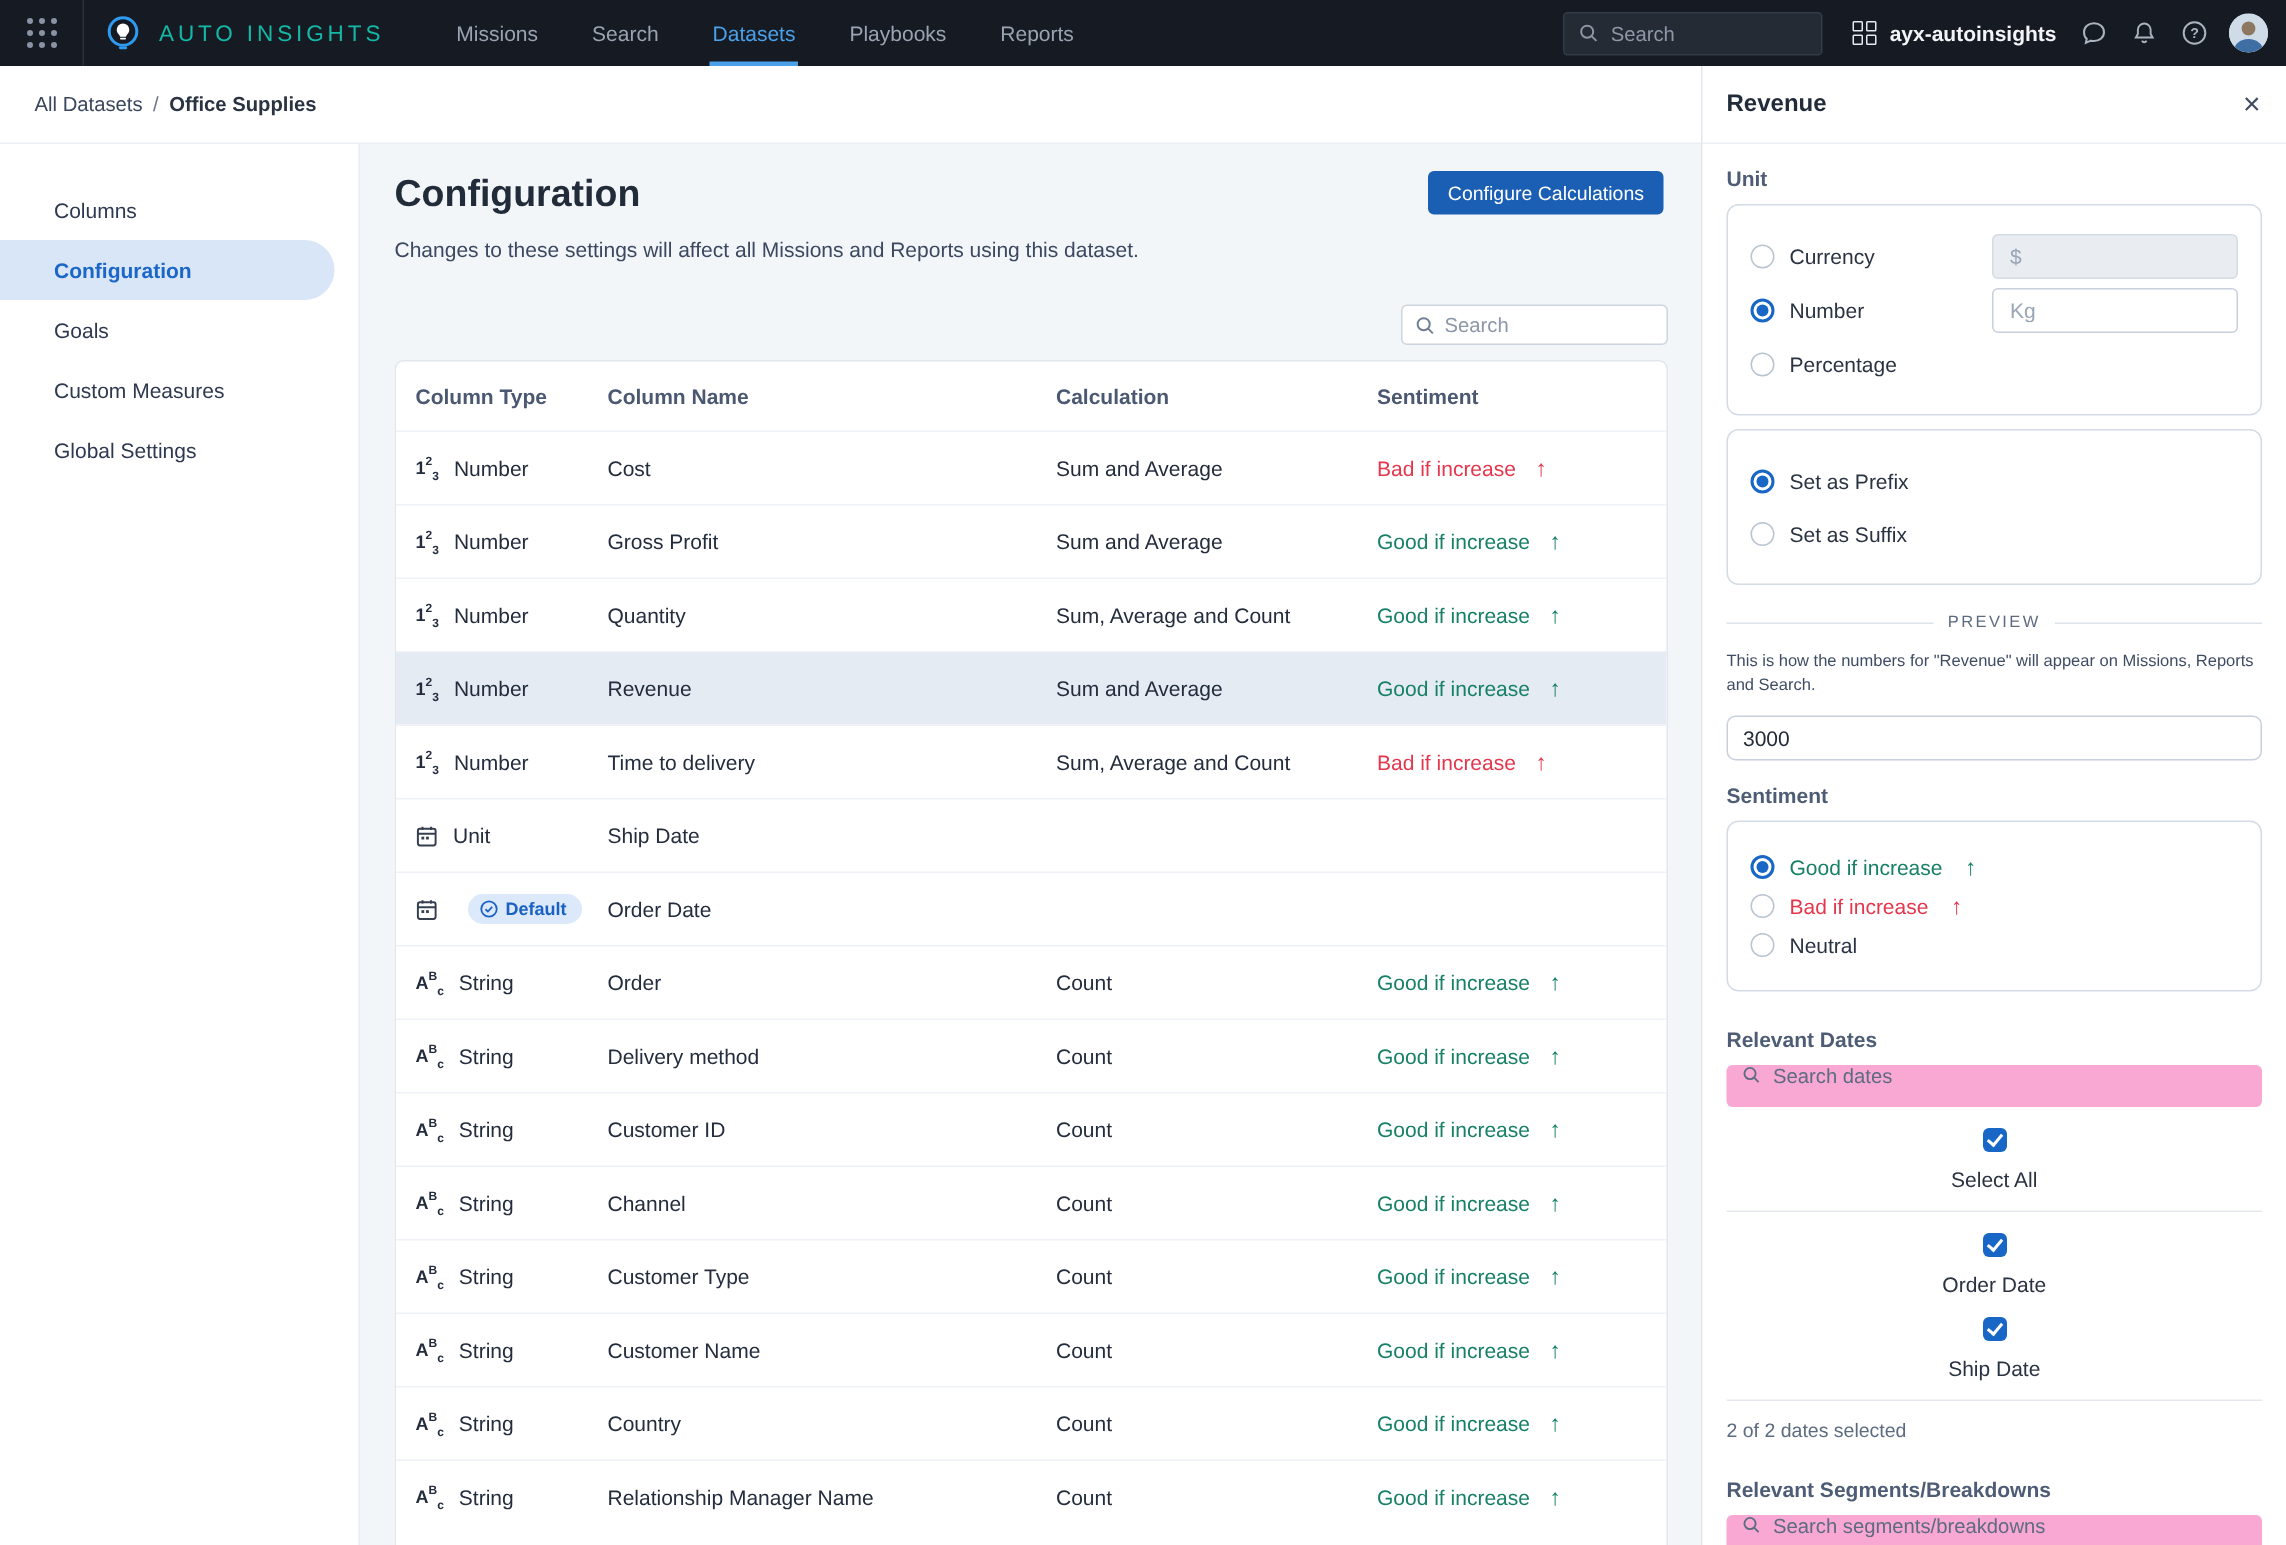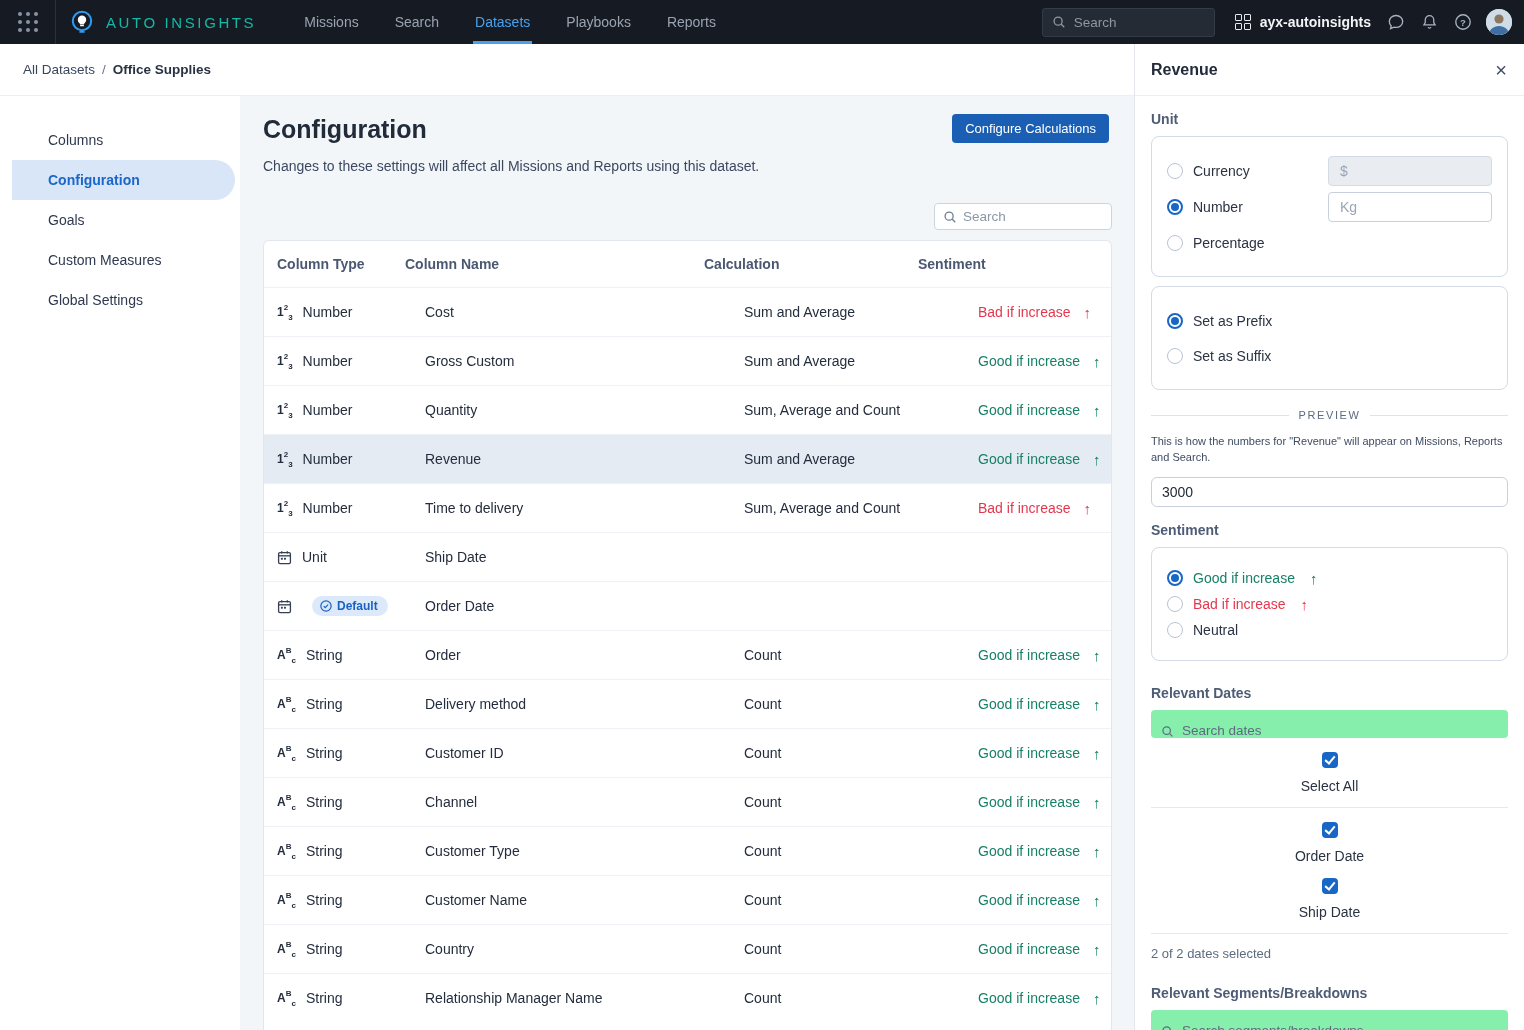--- a/index.html
+++ b/index.html
@@ -27,37 +27,37 @@
   .tb-icon { margin-left:16px; color:#aab3c0; display:flex; align-items:center; cursor:pointer; }
   .avatar { width:26px; height:26px; border-radius:50%; margin-left:14px; overflow:hidden; background:#c9d8e4; cursor:pointer; }
 
   
   .crumbbar { position:absolute; top:44px; left:0; width:1134px; height:52px; background:#fff; border-bottom:1px solid #eceff3; display:flex; align-items:center; padding-left:23px; }
   .crumbbar .parent { font-size:13.5px; color:#3a465c; cursor:pointer; }
   .crumbbar .sep { margin:0 7px; color:#6b7689; font-size:13.5px; }
   .crumbbar .current { font-size:13.5px; color:#2a3342; font-weight:700; }
 
   
-  .sidebar { position:absolute; top:96px; left:12px; width:240px; height:934px; background:#fff; border-right:1px solid #e8ebf0; padding-top:24px; }
+  .sidebar { position:absolute; top:96px; left:0; width:240px; height:934px; background:#fff; border-right:1px solid #e8ebf0; padding-top:24px; }
   .side-item { height:40px; display:flex; align-items:center; padding-left:36px; font-size:14px; color:#2e3950; cursor:pointer; width:223px; }
   .side-item.active { background:#d8e6f7; color:#1b66c9; font-weight:700; border-radius:0 20px 20px 0; }
 
   .main { position:absolute; top:96px; left:240px; width:894px; height:934px; background:#f3f6f9; }
   .page-title { position:absolute; top:19px; left:23px; font-size:25px; font-weight:700; color:#222b39; }
   .page-sub { position:absolute; top:62px; left:23px; font-size:14px; color:#3c4860; }
   .cfg-btn { position:absolute; top:18px; right:25px; height:29px; background:#1a5fb4; border:none; border-radius:4px; color:#fff; font-size:13px; padding:0 13px; font-family:"Liberation Sans",sans-serif; cursor:pointer; }
   .main-search { position:absolute; top:107px; right:22px; width:178px; height:27px; background:#fff; border:1px solid #ccd4de; border-radius:4px; display:flex; align-items:center; padding:0 8px; color:#707e92; }
   .main-search input { border:none; outline:none; font-size:13.5px; margin-left:6px; width:130px; color:#2a3342; font-family:"Liberation Sans",sans-serif; }
   .main-search input::placeholder { color:#8b97a8; }
 
   
   .table-wrap { position:absolute; top:144px; left:23px; right:22px; bottom:0; background:#fff; border:1px solid #e2e7ee; border-bottom:none; border-radius:6px 6px 0 0; overflow:hidden; }
   .trow { display:grid; grid-template-columns:128px 299px 214px 1fr; padding-left:13px; align-items:center; }
   .thead { height:46px; font-size:14px; color:#4b5872; font-weight:700; }
-  .tr { height:49px; border-top:1px solid #eef1f5; font-size:14px; color:#242d3d;gap:20px; }
+  .tr { height:49px; border-top:1px solid #eef1f5; font-size:14px; color:#242d3d; }
   .tr.selected { background:#e4ebf3; }
   .cell-type { display:flex; align-items:center; gap:10px; }
   .glyph-icon { font-weight:700; font-size:12px; color:#242d3d; letter-spacing:0; white-space:nowrap; }
   .glyph-icon sup { font-size:8px; vertical-align:6px; }
   .glyph-icon sub { font-size:8px; vertical-align:-4px; }
   .cal-icon { display:flex; color:#353f50; }
   .default-badge { display:inline-flex; align-items:center; gap:5px; background:#dbe9fb; color:#1b61c2; border-radius:10px; padding:3px 10px 3px 8px; font-size:12px; font-weight:700; }
   .sentiment { display:flex; align-items:center; }
   .sentiment.good { color:#178066; }
   .sentiment.bad { color:#e4374e; }
@@ -83,21 +83,21 @@
   .radio.selected::after { content:""; position:absolute; inset:2px; border-radius:50%; background:#1866c6; }
   .preview-divider { display:flex; align-items:center; gap:10px; margin-top:19px; color:#5d6b81; font-size:11px; letter-spacing:1.6px; font-weight:500; }
   .preview-divider .line { flex:1; height:1px; background:#dde3ea; }
   .preview-desc { margin-top:13px; font-size:11px; line-height:1.45; color:#3f4c63; }
   .preview-input { margin-top:11px; width:100%; height:30px; border:1px solid #c7d0dc; border-radius:6px; padding:0 10px; font-size:14px; color:#232b38; outline:none; font-family:"Liberation Sans",sans-serif; }
   .sent-row { display:flex; align-items:center; gap:10px; margin:9px 0; font-size:14px; cursor:pointer; }
   .sent-row.good { color:#178066; }
   .sent-row.bad { color:#e4374e; }
   .sent-row.neutral { color:#2a3342; }
   .sent-row .arrow-icon { margin-left:5px; font-size:15px; }
-  .gray-search { margin-top:9px; height:28px; background:#86efac; border-radius:4px; display:flex; align-items:flex-end; padding:0 10px; color:#5d6b81; }
+  .gray-search { margin-top:9px; height:28px; background:#f9a8d4; border-radius:4px; display:flex; align-items:flex-start; padding:0 10px; color:#5d6b81; }
   .gray-search input { background:transparent; border:none; outline:none; font-size:13.5px; margin-left:8px; width:300px; color:#2a3342; font-family:"Liberation Sans",sans-serif; }
   .gray-search input::placeholder { color:#5d6b81; }
   .check-row { display:flex; align-items:center; gap:10px; margin-top:14px; font-size:14px; color:#2a3342; cursor:pointer;flex-direction:column; }
   .checkbox { width:16px; height:16px; border-radius:4px; background:#1866c6; position:relative; flex:0 0 16px; }
   .checkbox::after { content:""; position:absolute; left:5.5px; top:2.5px; width:4px; height:8px; border:solid #fff; border-width:0 2px 2px 0; transform:rotate(40deg); }
   .pdivider { height:1px; background:#e5e9ef; margin-top:13px; }
   .summary { margin-top:12px; font-size:13px; color:#5d6b81; }
   .mt20 { margin-top:15px; } .mt24 { margin-top:24px; }
 </style>
 </head>
@@ -230,21 +230,21 @@
       <span>Bad if increase</span>
             <span class="arrow-icon"></span>
     </div>
   </div>
         <div class="trow tr">
     <div class="cell-type">
       <span class="glyph-icon">1<sup>2</sup><sub>3</sub></span>
       <span>Number</span>
 
     </div>
-    <div>Gross Custom</div>
+    <div>Gross Profit</div>
     <div>Sum and Average</div>
     <div class="sentiment good">
       <span>Good if increase</span>
             <span class="arrow-icon"></span>
     </div>
   </div>
         <div class="trow tr">
     <div class="cell-type">
       <span class="glyph-icon">1<sup>2</sup><sub>3</sub></span>
       <span>Number</span>

